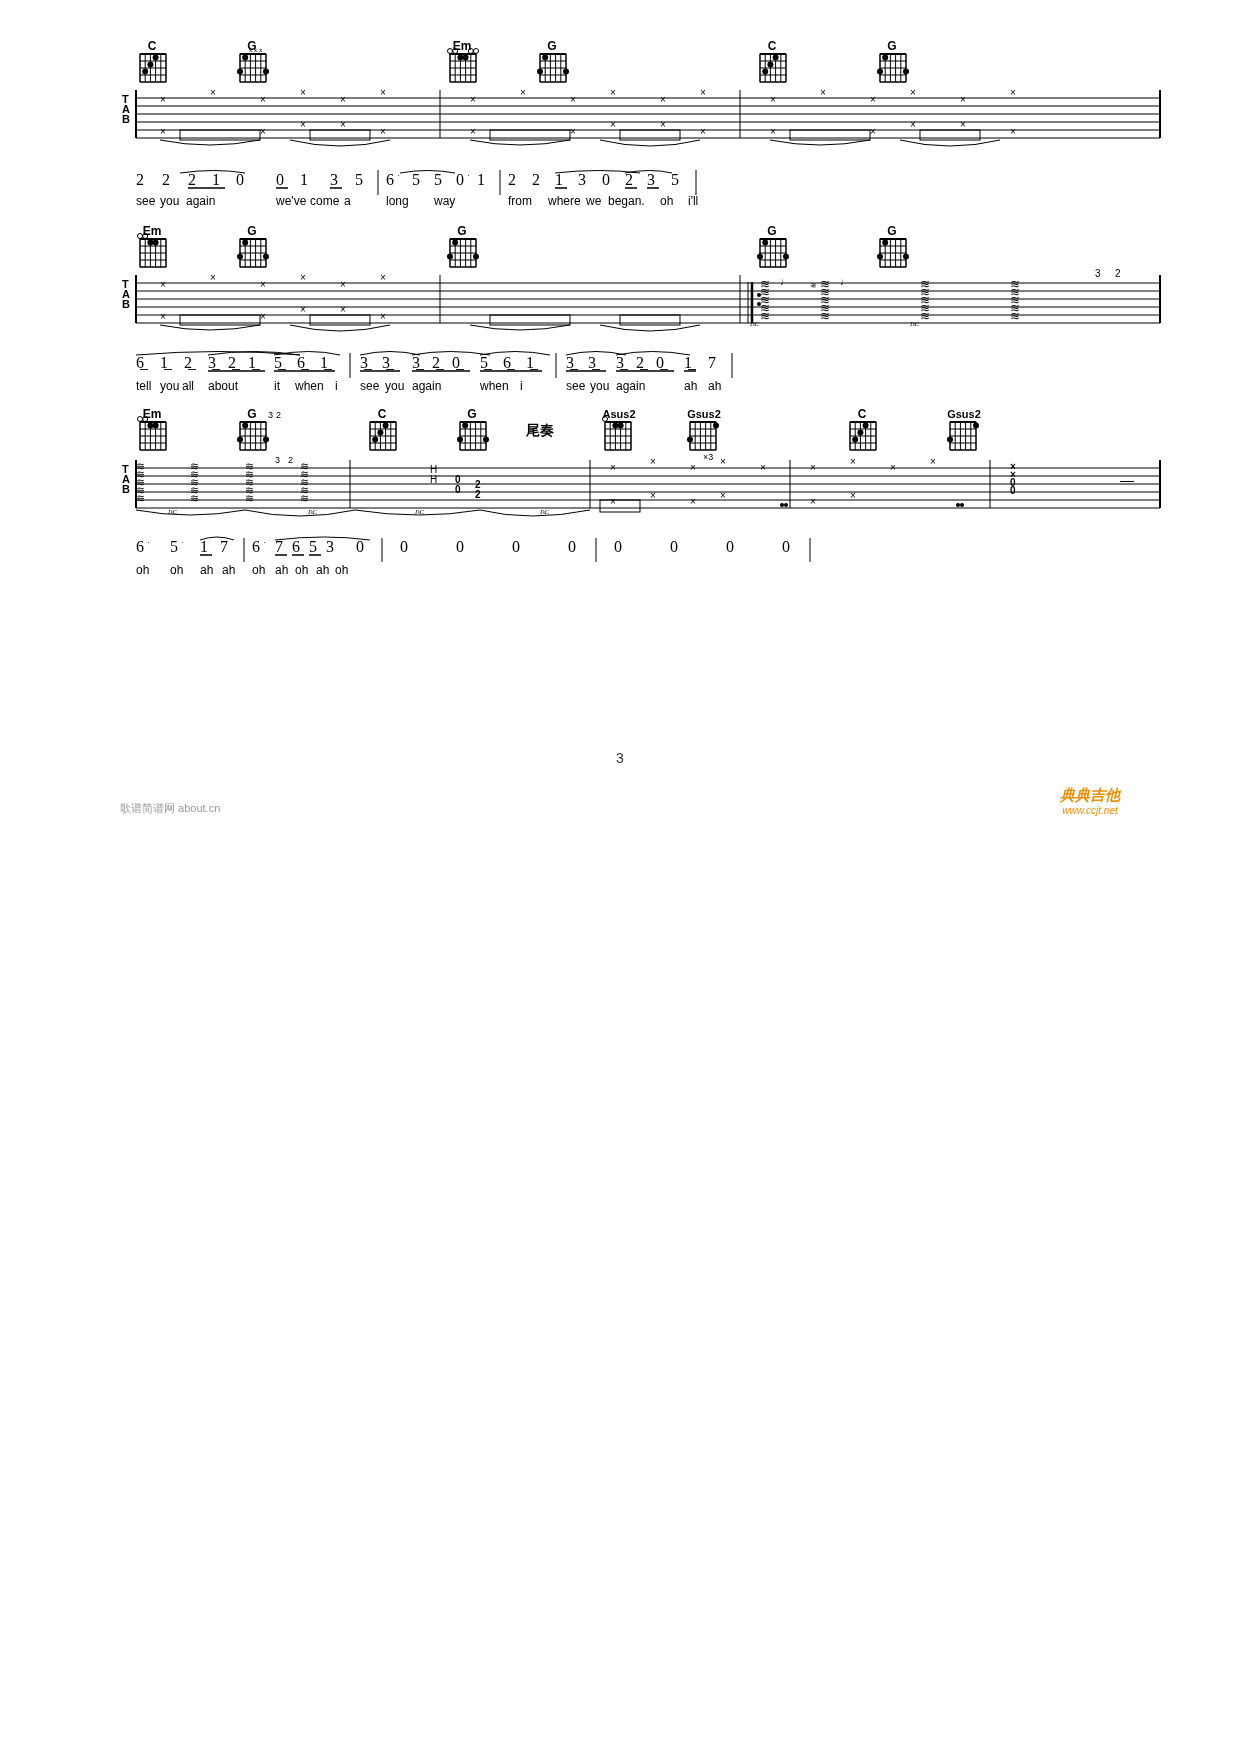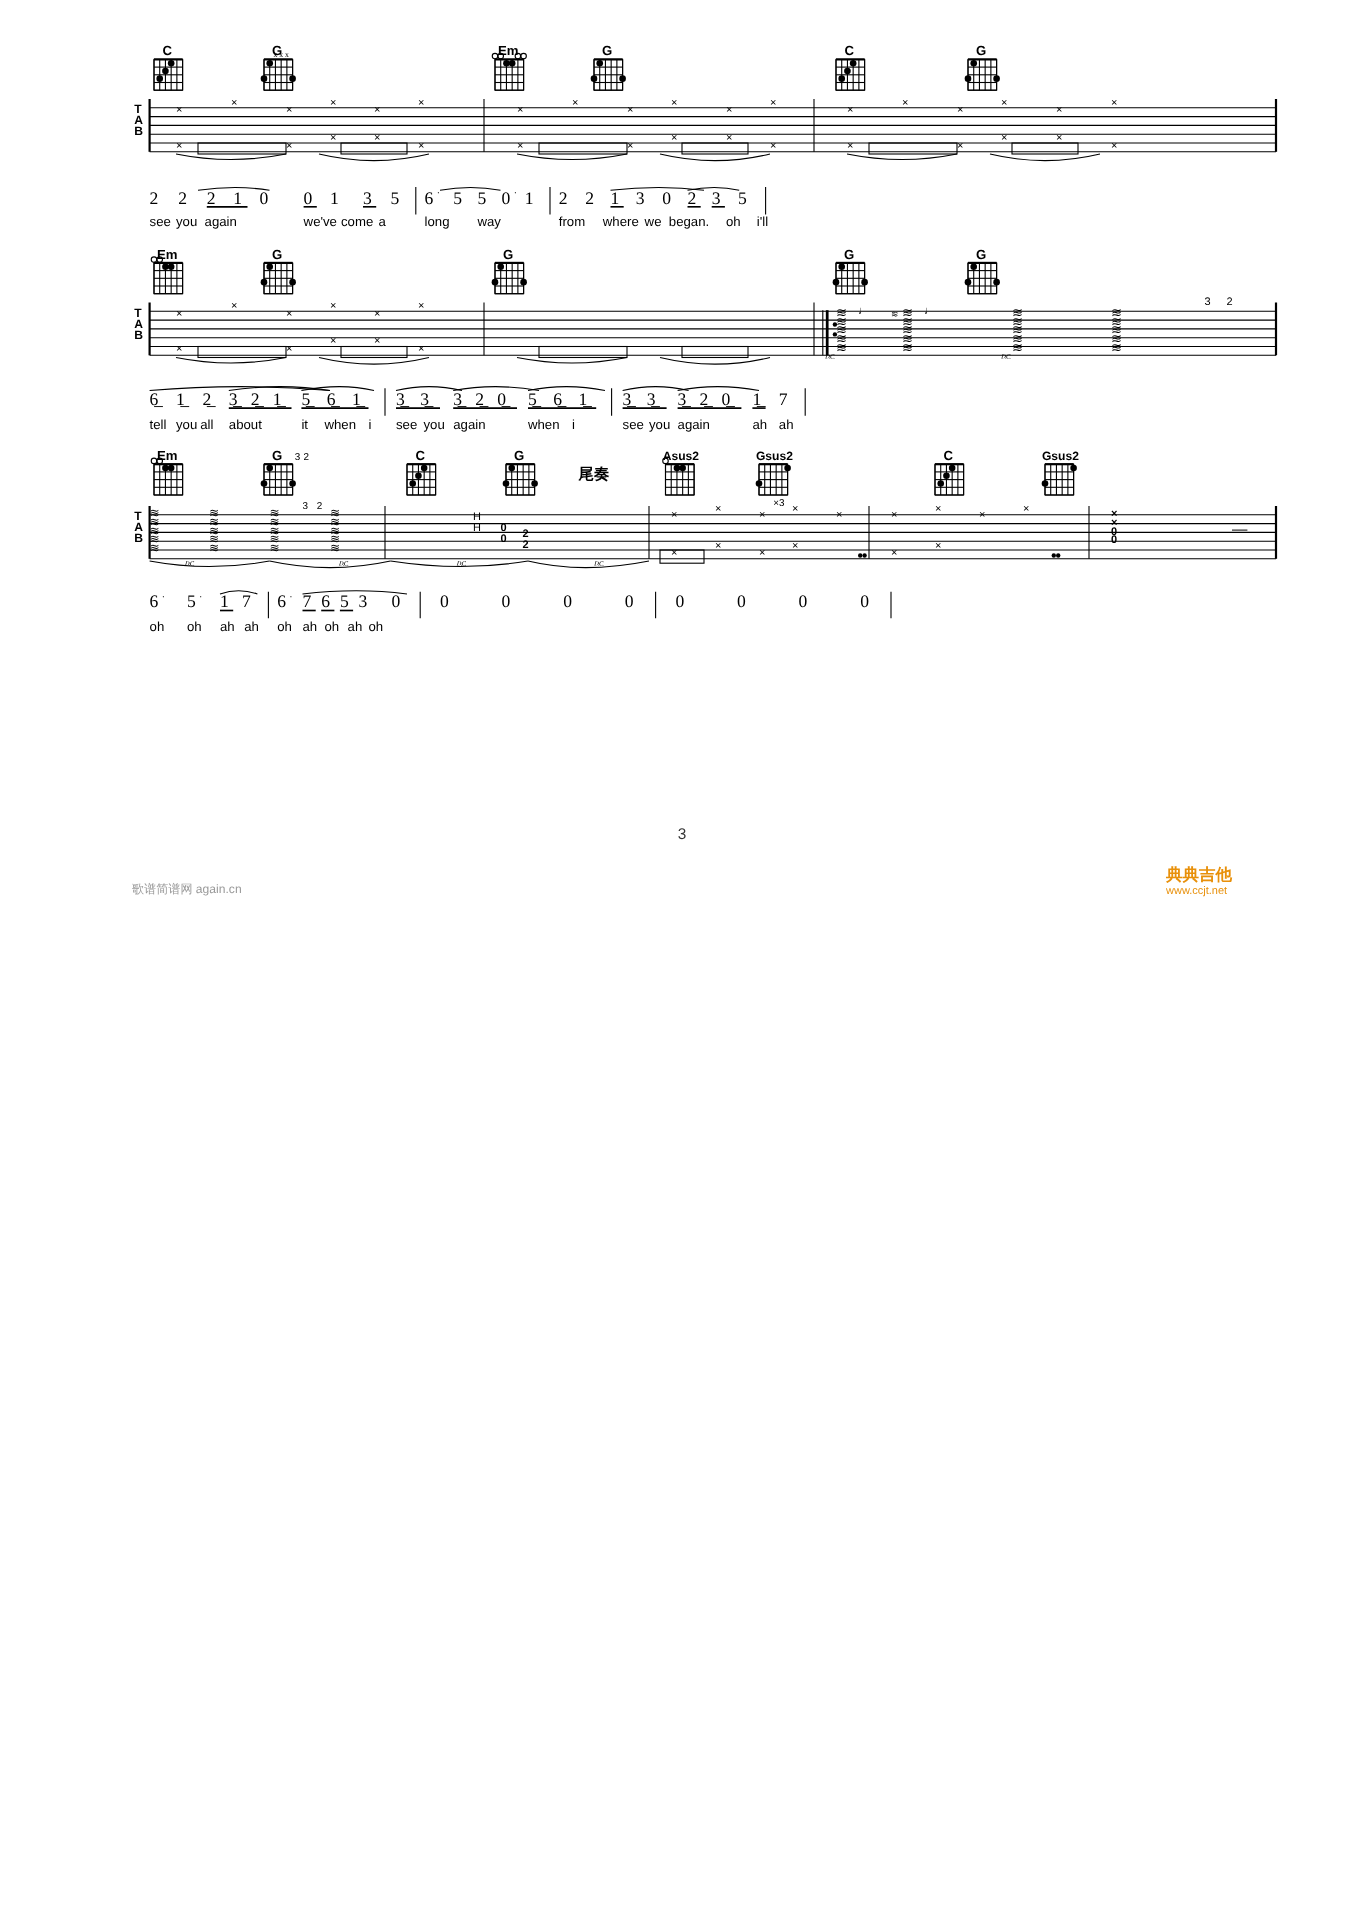--- a/index.html
+++ b/index.html
@@ -829,23 +829,23 @@
     <text x="275" y="544" font-size="12" font-family="Arial">oh</text>
 
   </svg>
 
   <div style="text-align: center; font-size: 14px; color: #333; margin-top: 20px; font-family: Arial, sans-serif;">
     <span>3</span>
   </div>
 
   <div style="display: flex; justify-content: space-between; align-items: flex-end; padding: 10px 60px; margin-top: 10px;">
     <div style="font-size: 11px; color: #999; font-family: Arial, sans-serif;">
-      <span>歌谱简谱网 again.cn</span>
+      <span>歌谱简谱网 about.cn</span>
     </div>
-    <div style="text-align: left;">
+    <div style="text-align: center; font-style: italic;">
       <div style="font-family: Arial, sans-serif; font-size: 15px; font-weight: bold; color: #e8900a;">
         <span>典典吉他</span>
       </div>
       <div style="font-family: Arial, sans-serif; font-size: 10px; color: #e8900a;">
         <span>www.ccjt.net</span>
       </div>
     </div>
   </div>
 
 </div>

